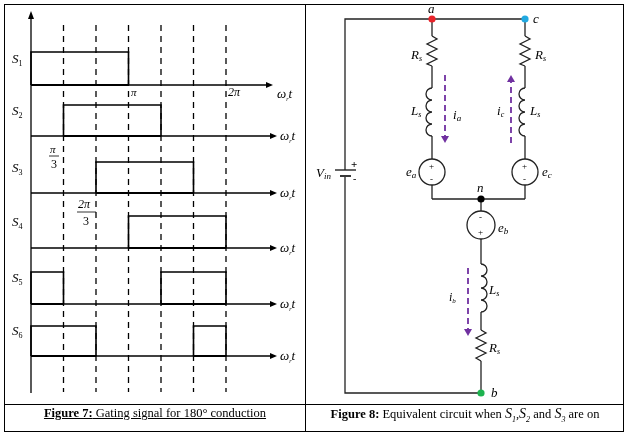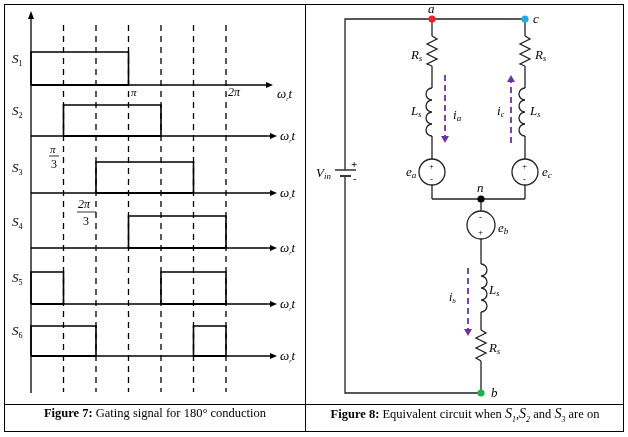--- a/index.html
+++ b/index.html
@@ -175,18 +175,18 @@
 
     <text x="429" y="169" font-size="9">+</text>
     <text x="430" y="182" font-size="9">-</text>
     <text x="522" y="169" font-size="9">+</text>
     <text x="523" y="182" font-size="9">-</text>
     <text x="479" y="220" font-size="9">-</text>
     <text x="478" y="235" font-size="9">+</text>
   </g>
 </svg>
 
-<div class="cap" style="left:5px; top:406px; width:300px;">
+<div class="cap" style="left:5px; top:406px; width:300px;text-decoration:underline;">
   <b>Figure 7:</b><span> Gating signal for 180° conduction</span>
 </div>
 <div class="cap" style="left:306px; top:406px; width:318px;">
   <b>Figure 8:</b><span> Equivalent circuit when </span><i style="font-size:14px"><span>S</span><sub style="font-size:8px">1</sub></i><span>,</span><i style="font-size:14px"><span>S</span><sub style="font-size:8px">2</sub></i><span> and </span><i style="font-size:14px"><span>S</span><sub style="font-size:8px">3</sub></i><span> are on</span>
 </div>
 
 </body></html>

